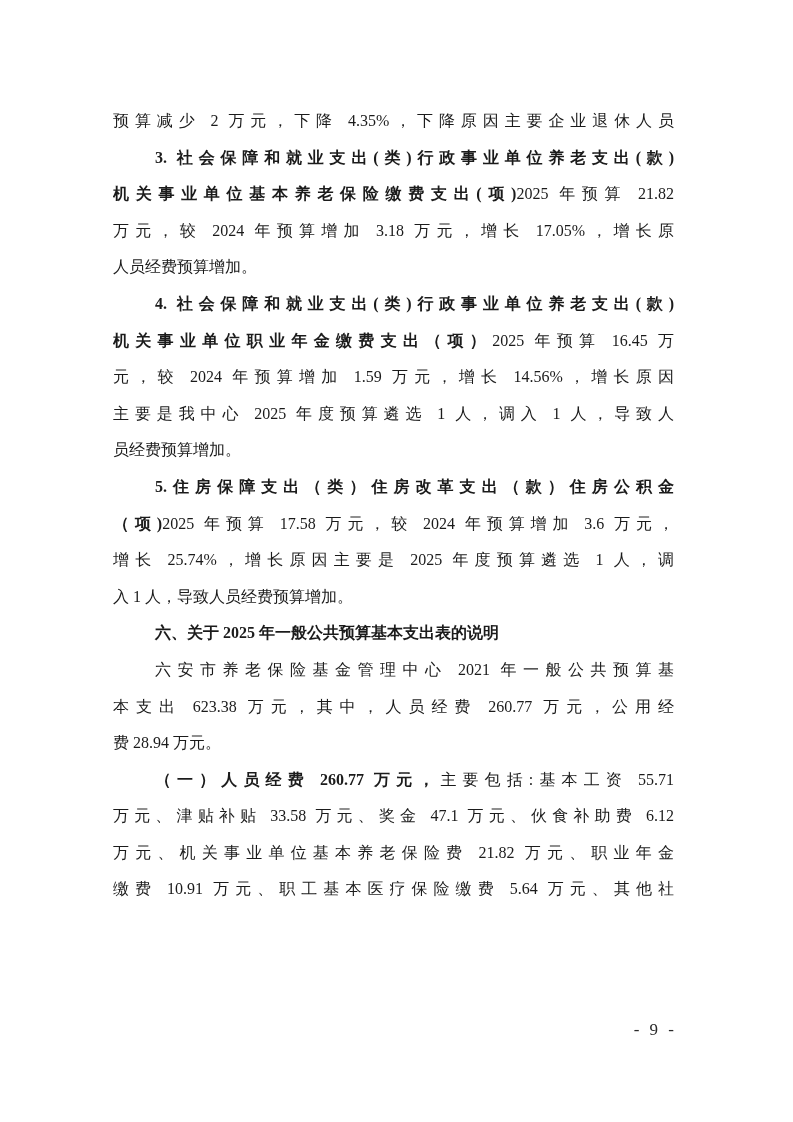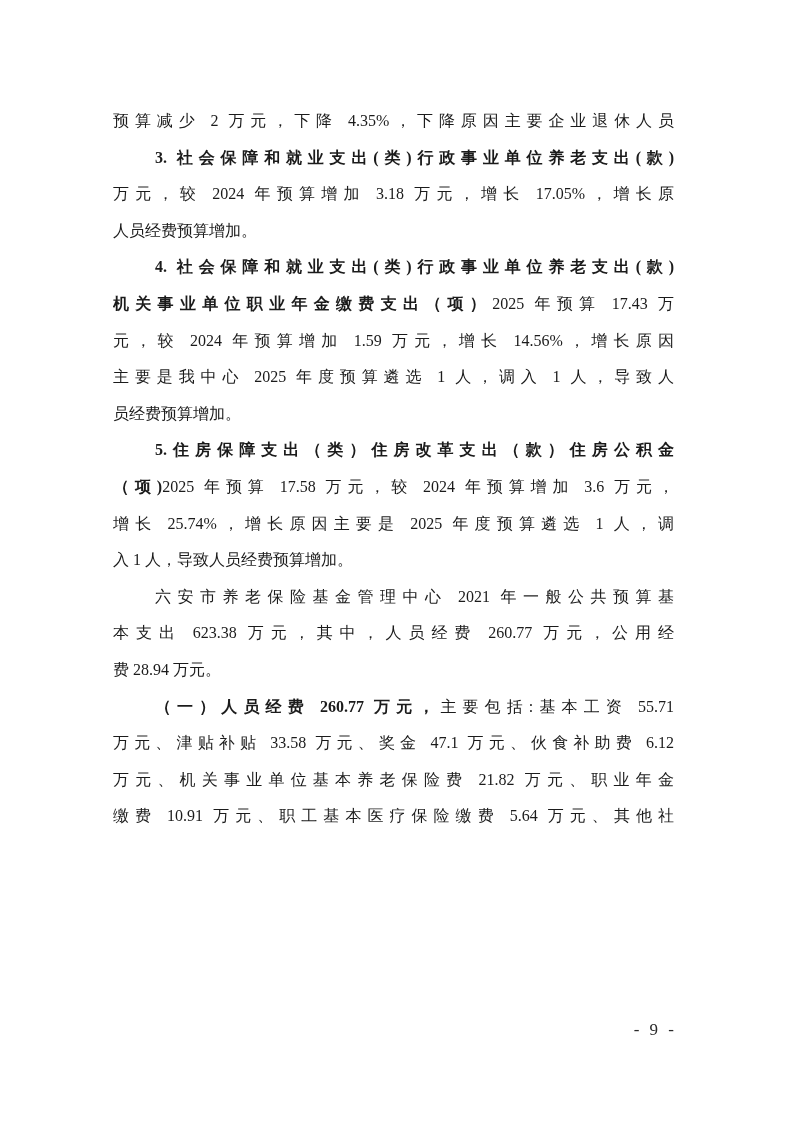--- a/index.html
+++ b/index.html
@@ -56,31 +56,33 @@
     word-spacing: 6px;
   }
 </style>
 </head>
 <body>
 
 <div class="page">
   <div class="text-block">
       <div class="line jfy"><span>预算减少 2 万元，下降 4.35%，下降原因主要企业退休人员</span></div>
       <div class="line jfy ind"><span class="b">3. 社会保障和就业支出(类)行政事业单位养老支出(款)</span></div>
+      <div class="line jfy"><span class="b">机关事业单位基本养老保险缴费支出(项)</span><span>2025 年预算 21.82</span></div>
       <div class="line jfy"><span>万元，较 2024 年预算增加 3.18 万元，增长 17.05%，增长原</span></div>
       <div class="line"><span>人员经费预算增加。</span></div>
       <div class="line jfy ind"><span class="b">4. 社会保障和就业支出(类)行政事业单位养老支出(款)</span></div>
-      <div class="line jfy"><span class="b">机关事业单位职业年金缴费支出（项）</span><span>2025 年预算 17.43 万</span></div>
+      <div class="line jfy"><span class="b">机关事业单位职业年金缴费支出（项）</span><span>2025 年预算 16.45 万</span></div>
       <div class="line jfy"><span>元，较 2024 年预算增加 1.59 万元，增长 14.56%，增长原因</span></div>
       <div class="line jfy"><span>主要是我中心 2025 年度预算遴选 1 人，调入 1 人，导致人</span></div>
       <div class="line"><span>员经费预算增加。</span></div>
       <div class="line jfy ind"><span class="b">5.住房保障支出（类）住房改革支出（款）住房公积金</span></div>
       <div class="line jfy"><span class="b">（项)</span><span>2025 年预算 17.58 万元，较 2024 年预算增加 3.6 万元，</span></div>
       <div class="line jfy"><span>增长 25.74%，增长原因主要是 2025 年度预算遴选 1 人，调</span></div>
       <div class="line"><span>入 1 人，导致人员经费预算增加。</span></div>
+      <div class="line ind"><span class="b">六、关于 2025 年一般公共预算基本支出表的说明</span></div>
       <div class="line jfy ind"><span>六安市养老保险基金管理中心 2021 年一般公共预算基</span></div>
       <div class="line jfy"><span>本支出 623.38 万元，其中，人员经费 260.77 万元，公用经</span></div>
       <div class="line"><span>费 28.94 万元。</span></div>
       <div class="line jfy ind"><span class="b">（一）人员经费 260.77 万元，</span><span>主要包括:基本工资 55.71</span></div>
       <div class="line jfy"><span>万元、津贴补贴 33.58 万元、奖金 47.1 万元、伙食补助费 6.12</span></div>
       <div class="line jfy"><span>万元、机关事业单位基本养老保险费 21.82 万元、职业年金</span></div>
       <div class="line jfy"><span>缴费 10.91 万元、职工基本医疗保险缴费 5.64 万元、其他社</span></div>
     </div>
   <div class="footer">- 9 -</div>
 </div>

